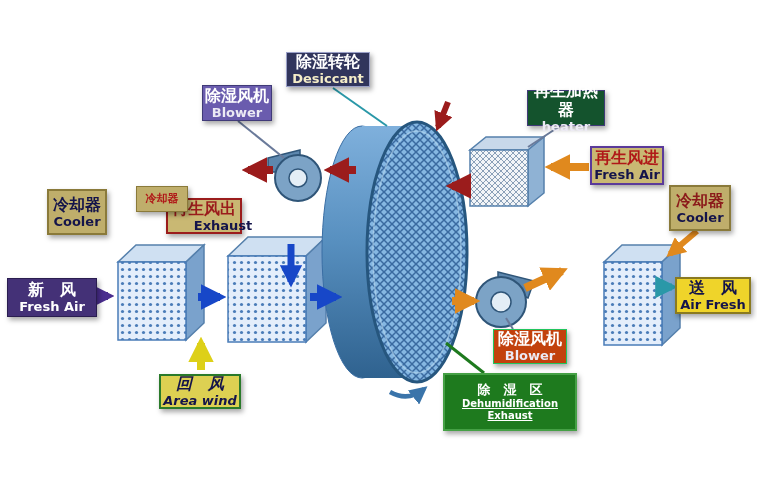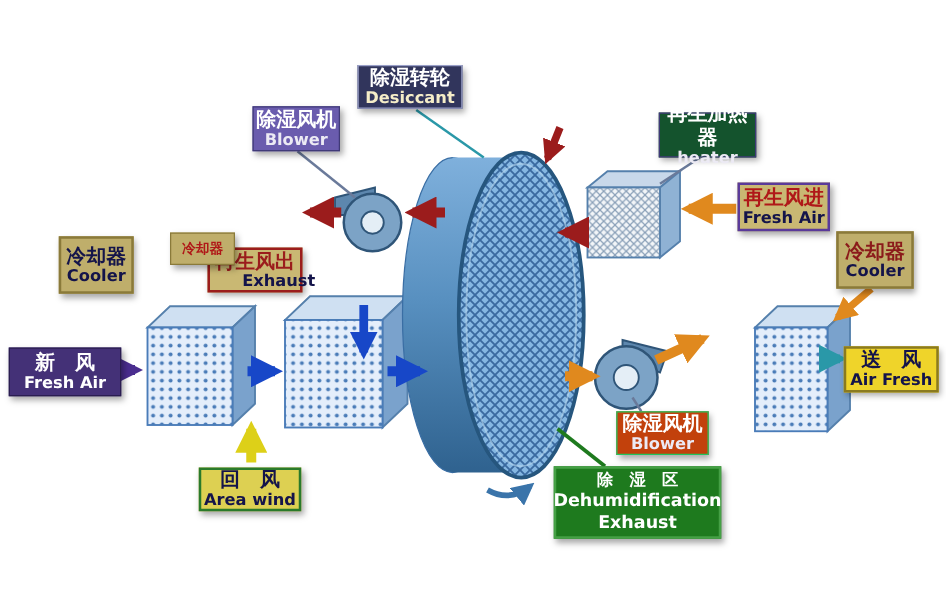--- a/index.html
+++ b/index.html
@@ -48,31 +48,31 @@
   .b-cooler-right .en{color:#14144a;}
 
   .b-fresh-air{left:7px;top:278px;width:90px;height:39px;background:#443177;border:1px solid #2a1d50;}
   .b-fresh-air .zh{color:#ffffff;}
   .b-fresh-air .en{color:#ffffff;}
 
   .b-air-supply{left:675px;top:267px;width:76px;height:37px;background:#efd42a;border:2px solid #8a7a20;margin-top:10px;}
   .b-air-supply .zh{color:#14144a;}
   .b-air-supply .en{color:#14144a;}
 
-  .b-back-wind{left:159px;top:374px;width:82px;height:35px;background:#ddd052;border:2px solid #2a7a2a;}
+  .b-back-wind{left:159px;top:374px;width:82px;height:35px;background:#ddd052;border:2px solid #2a7a2a;font-style:italic;}
   .b-back-wind .zh{color:#14144a;}
   .b-back-wind .en{color:#14144a;}
 
   .b-dehum-blower{left:493px;top:329px;width:74px;height:35px;background:#c2410c;border:1px solid #22c55e;}
   .b-dehum-blower .zh{color:#ffffff;}
   .b-dehum-blower .en{color:#eceaf4;}
 
   .b-dehum-district{left:443px;top:373px;width:134px;height:58px;background:#1e7a1e;border:2px solid #45a045;}
   .b-dehum-district .zh{color:#ffffff;font-size:13px;}
-  .b-dehum-district .en{color:#ffffff;font-size:14px;}
+  .b-dehum-district .en{color:#ffffff;font-size:10px;text-decoration:underline;}
 
   .watermark{position:absolute;left:58px;top:198px;width:644px;text-align:center;z-index:30;
      font-weight:bold;font-size:41px;line-height:40px;color:#ffffff;letter-spacing:2px;
      text-shadow:-2px -2px 0 #e9a112, 2px -2px 0 #e9a112, -2px 2px 0 #e9a112, 2px 2px 0 #e9a112,
                  0 -2px 0 #e9a112, 0 2px 0 #e9a112, -2px 0 0 #e9a112, 2px 0 0 #e9a112;}
 </style>
 </head>
 <body>
 
 <div class="stage">

